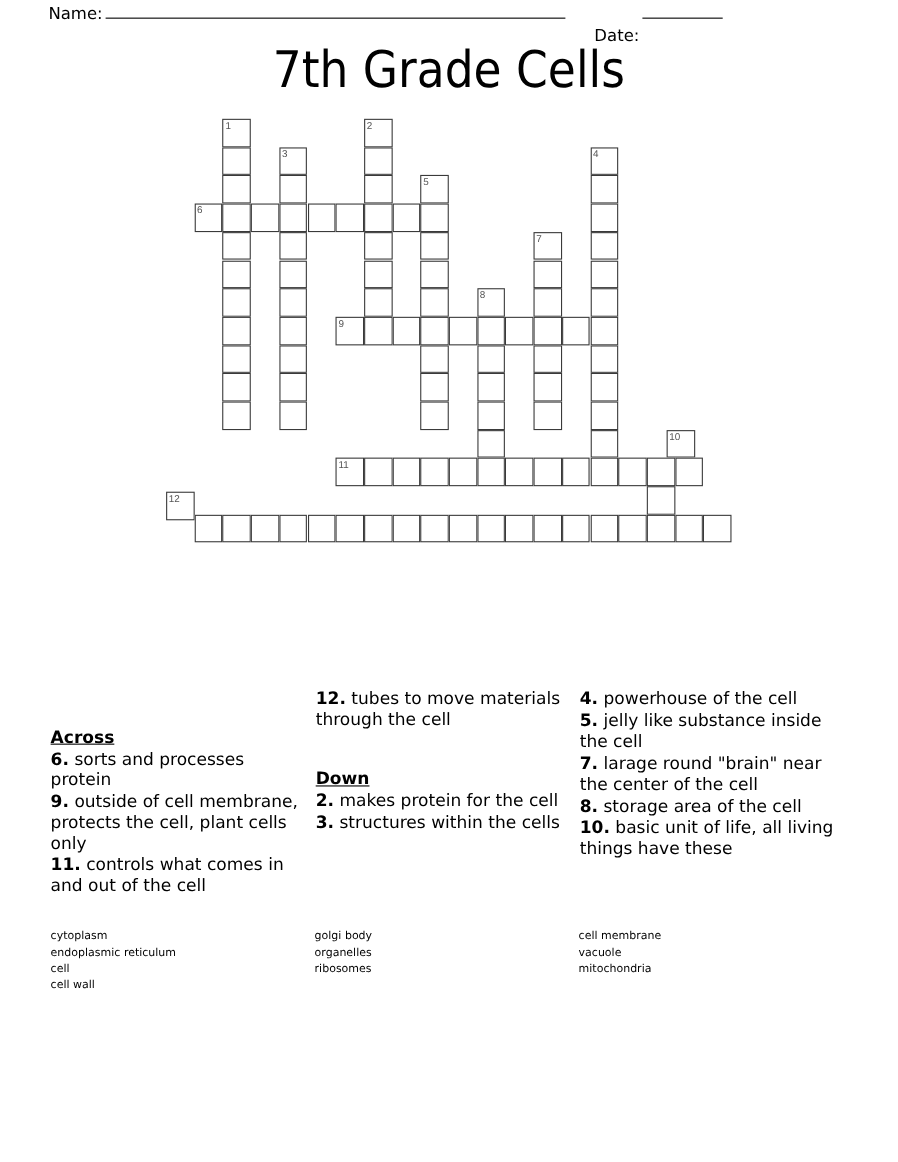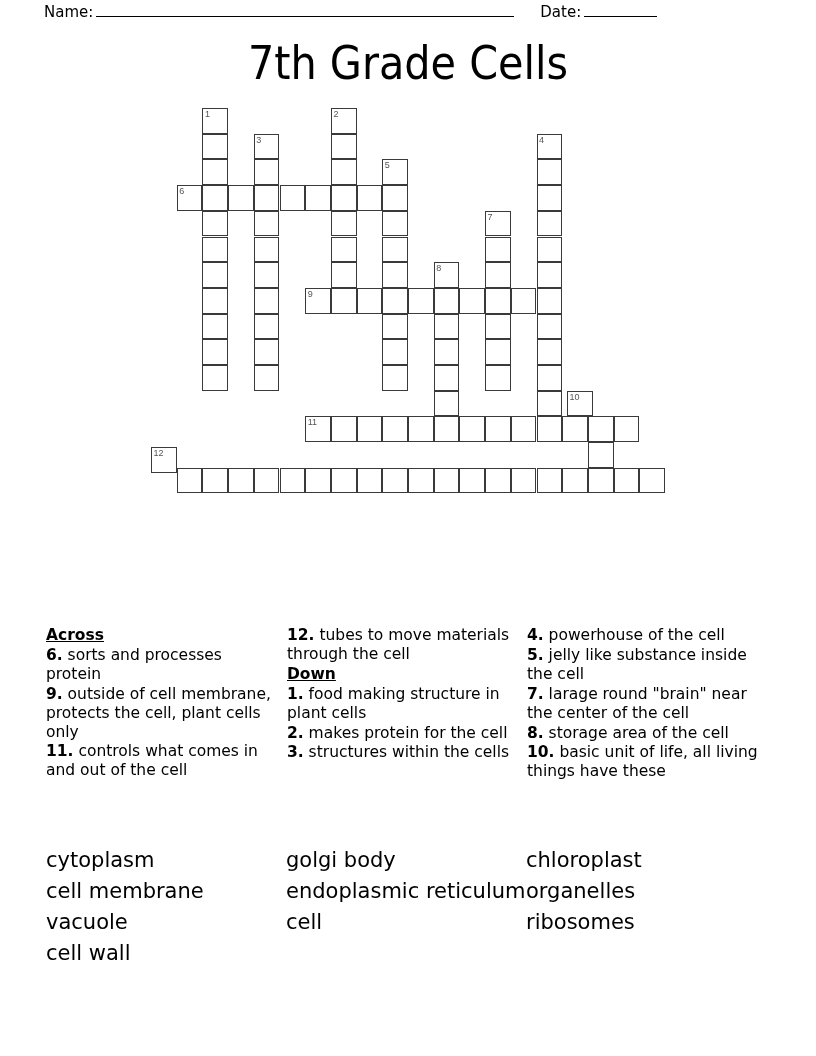--- a/index.html
+++ b/index.html
@@ -22,21 +22,21 @@
     box-sizing:border-box;
   }
   .nd-name{margin-left:44px;white-space:nowrap;}
   .nd-rule{
     display:inline-block;
     border-bottom:1px solid #000;
     height:13px;
   }
   .nd-rule.long{width:418px;margin-left:3px;}
   .nd-rule.short{width:73px;margin-left:3px;}
-  .nd-date{margin-left:26px;white-space:nowrap;}
+  .nd-date{margin-left:26px;white-space:nowrap;margin-top:20px;}
 
   
   .title{
     position:absolute;left:0;top:36px;width:816px;
     text-align:center;
     font-size:46px;
     font-weight:400;
     letter-spacing:0px;
     font-family:"DejaVu Sans Condensed","Liberation Sans", sans-serif;
   }
@@ -74,39 +74,40 @@
     line-height:1.22;
   }
   .clue-col.c1{left:46px;width:232px;}
   .clue-col.c2{left:287px;width:234px;}
   .clue-col.c3{left:527px;width:244px;}
   .heading{
     font-weight:bold;
     text-decoration:underline;
     display:block;
     margin-bottom:1px;
+    margin-top:35px;
   }
   .clue{display:block;margin-bottom:1px;}
   .clue b{font-weight:bold;}
 
   
   .wordbank{
     position:absolute;
     left:46px;top:845px;width:740px;
   }
   .wb-title{
     font-weight:bold;text-decoration:underline;
     font-size:15.5px;
     display:block;
     margin-bottom:4px;
   }
   .wb-grid{
     display:grid;
     grid-template-columns:240px 240px 240px;
-    font-size:21px;
+    font-size:10px;
     line-height:1.48;
   }
   .wb-item{white-space:nowrap;}
 </style>
 </head>
 <body>
 
 <div class="page">
 
   <div class="namedate">
@@ -202,21 +203,21 @@
       <div class="cell" style="left: 334.1px; top: 231.3px;"></div>
       <div class="cell" style="left: 385.5px; top: 231.3px;"></div>
       <div class="cell" style="left: 51.4px; top: 257px;"></div>
       <div class="cell" style="left: 102.8px; top: 257px;"></div>
       <div class="cell" style="left: 231.3px; top: 257px;"></div>
       <div class="cell" style="left: 282.7px; top: 257px;"></div>
       <div class="cell" style="left: 334.1px; top: 257px;"></div>
       <div class="cell" style="left: 385.5px; top: 257px;"></div>
       <div class="cell" style="left: 282.7px; top: 282.7px;"></div>
       <div class="cell" style="left: 385.5px; top: 282.7px;"></div>
-      <div class="cell" style="left: 416px; top: 282.7px;">
+      <div class="cell" style="left: 455px; top: 282.7px;">
         <span class="num">10</span>
       </div>
       <div class="cell" style="left: 154.2px; top: 308.4px;">
         <span class="num">11</span>
       </div>
       <div class="cell" style="left: 179.9px; top: 308.4px;"></div>
       <div class="cell" style="left: 205.6px; top: 308.4px;"></div>
       <div class="cell" style="left: 231.3px; top: 308.4px;"></div>
       <div class="cell" style="left: 257px; top: 308.4px;"></div>
       <div class="cell" style="left: 282.7px; top: 308.4px;"></div>
@@ -256,42 +257,41 @@
     <div class="clue-col c1">
       <span class="heading">Across</span>
       <span class="clue"><b>6.</b><span> sorts and processes protein</span></span>
       <span class="clue"><b>9.</b><span> outside of cell membrane, protects the cell, plant cells only</span></span>
       <span class="clue"><b>11.</b><span> controls what comes in and out of the cell</span></span>
     </div>
 
     <div class="clue-col c2">
       <span class="clue"><b>12.</b><span> tubes to move materials through the cell</span></span>
       <span class="heading">Down</span>
-      <span class="clue"><b>1.</b><span> food making structure in plant cells</span></span>
       <span class="clue"><b>2.</b><span> makes protein for the cell</span></span>
       <span class="clue"><b>3.</b><span> structures within the cells</span></span>
     </div>
 
     <div class="clue-col c3">
       <span class="clue"><b>4.</b><span> powerhouse of the cell</span></span>
       <span class="clue"><b>5.</b><span> jelly like substance inside the cell</span></span>
       <span class="clue"><b>7.</b><span> larage round "brain" near the center of the cell</span></span>
       <span class="clue"><b>8.</b><span> storage area of the cell</span></span>
       <span class="clue"><b>10.</b><span> basic unit of life, all living things have these</span></span>
     </div>
   </div>
 
   <div class="wordbank">
     <div class="wb-grid">
       <span class="wb-item">cytoplasm</span>
       <span class="wb-item">golgi body</span>
-      <span class="wb-item">chloroplast</span>
       <span class="wb-item">cell membrane</span>
       <span class="wb-item">endoplasmic reticulum</span>
       <span class="wb-item">organelles</span>
       <span class="wb-item">vacuole</span>
       <span class="wb-item">cell</span>
       <span class="wb-item">ribosomes</span>
+      <span class="wb-item">mitochondria</span>
       <span class="wb-item">cell wall</span>
     </div>
   </div>
 
 </div>
 
 </body></html>

